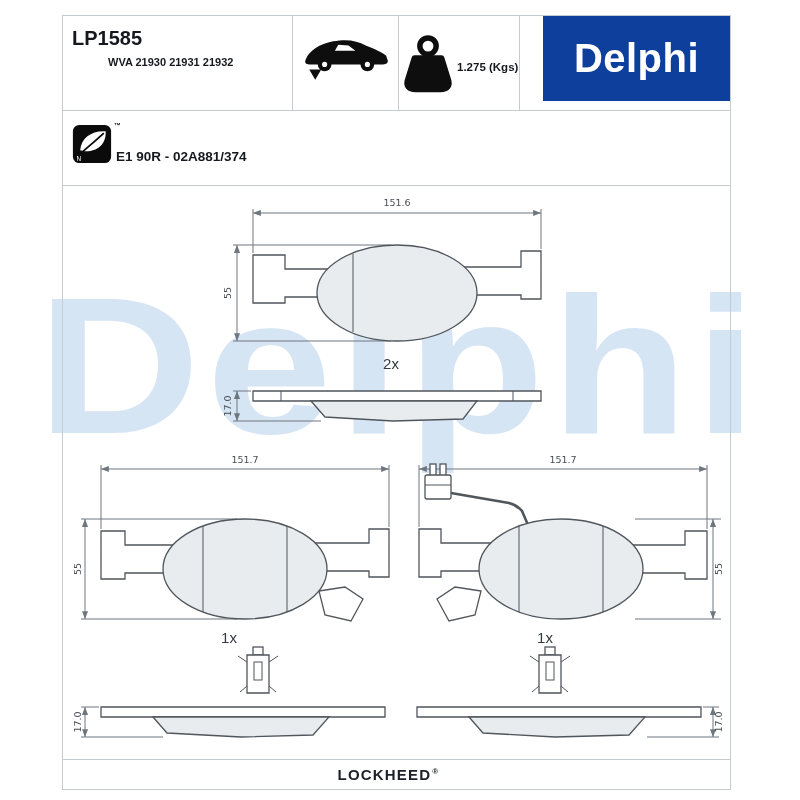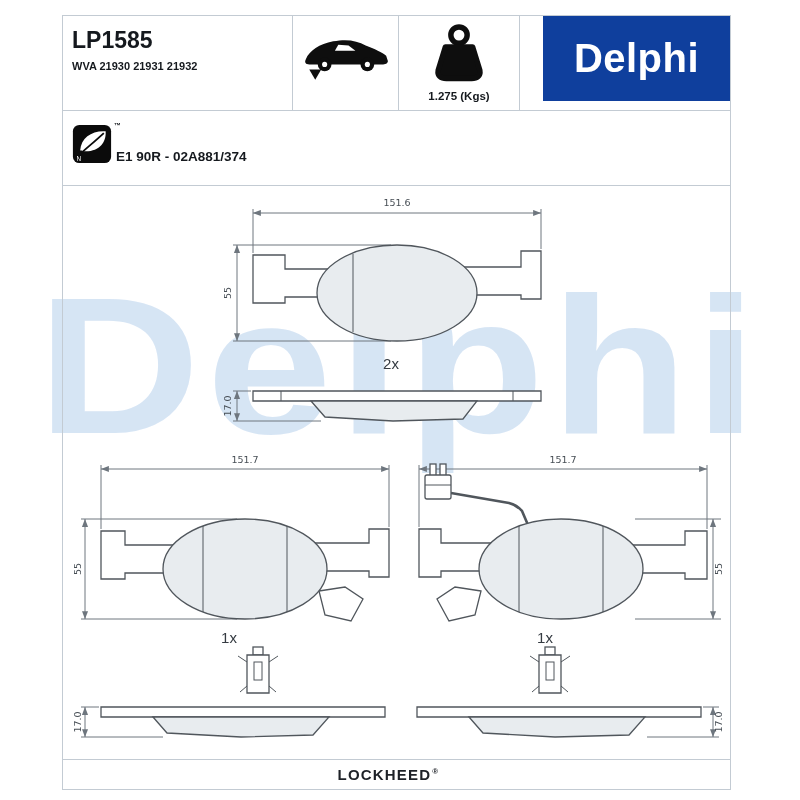--- a/index.html
+++ b/index.html
@@ -19,25 +19,25 @@
     border:1px solid var(--line_gray,#C3CBD3); box-sizing:border-box; z-index:1;
   }
   
   .header-row { position:absolute; left:0; top:0; width:100%; height:95px;
     border-bottom:1px solid var(--line_gray,#C3CBD3); display:flex; box-sizing:border-box; }
   .cell { box-sizing:border-box; height:100%; }
   .cell-info { width:230px; border-right:1px solid var(--line_gray,#C3CBD3); padding:11px 0 0 9px; }
   .cell-car { width:106px; border-right:1px solid var(--line_gray,#C3CBD3);
     display:flex; justify-content:center; align-items:flex-start; padding-top:11px; }
   .cell-weight { width:121px; border-right:1px solid var(--line_gray,#C3CBD3);
-    display:flex; flex-direction:column; align-items:center; padding-top:6px; }
+    display:flex; flex-direction:row; align-items:center; padding-top:6px; }
   .cell-logo { flex:1; position:relative; }
-  .part-number { font-size:23px; font-weight:700; }
+  .part-number { font-size:20px; font-weight:700; }
   .fmsi { font-size:11px; font-weight:700; margin-top:14px; }
-  .wva { font-size:11px; font-weight:700; margin-top:6px; }
+  .wva { font-size:11px; font-weight:700; margin-top:6px;margin-left:36px; }
   .weight-caption { font-size:11.5px; font-weight:700; margin-top:2px; }
   .logo-box { position:absolute; top:0; right:0; width:187px; height:85px;
     background:var(--brand_blue,#0F3F9D); display:flex; align-items:center; justify-content:center; }
   .logo-text { color:#ffffff; font-size:40px; font-weight:700; letter-spacing:.5px; }
   
   .cert-row { position:absolute; left:0; top:95px; width:100%; height:75px;
     border-bottom:1px solid var(--line_gray,#C3CBD3); box-sizing:border-box; }
   .eco-box { position:absolute; left:9px; top:13px; }
   .eco-tm { position:absolute; left:51px; top:11px; font-size:7px; font-weight:700; }
   .approval-text { position:absolute; left:53px; top:38px; font-size:13.5px; font-weight:700; }

